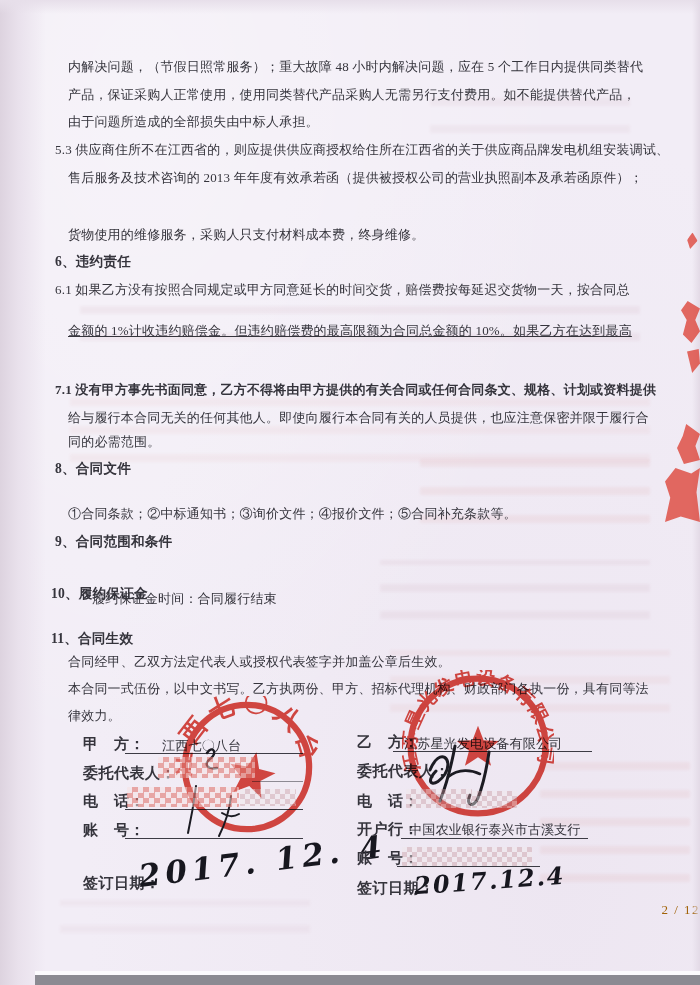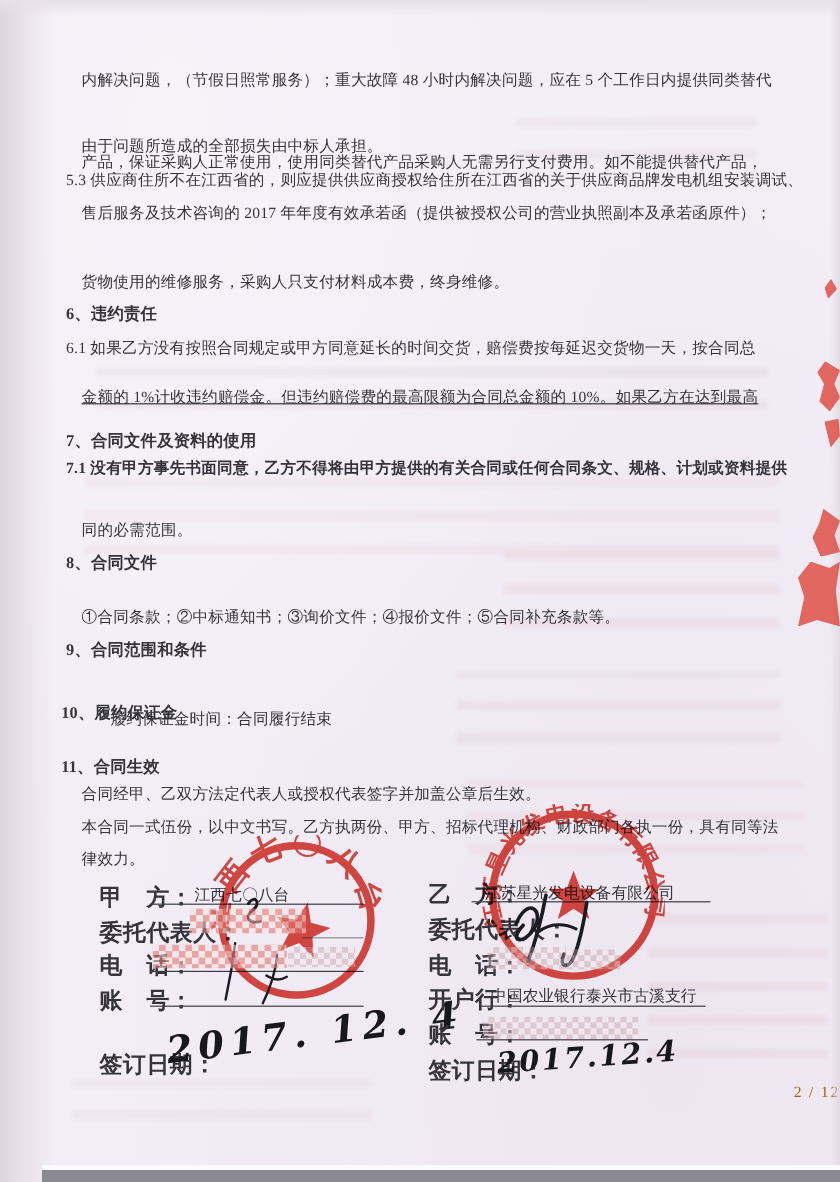--- a/index.html
+++ b/index.html
@@ -22,21 +22,21 @@
   .line{position:absolute;font-size:13px;letter-spacing:.2px;white-space:nowrap;}
   .x-hang{left:55px;}
   .x-body{left:68px;}
   .x-sect{left:55px;font-weight:bold;font-size:13.6px;}
   .x-sect2{left:51px;font-weight:bold;font-size:13.6px;}
   
   .bleed{position:absolute;filter:blur(1.6px);
     background:repeating-linear-gradient(0deg,transparent 0 7px,#a8687a 7px 15px,transparent 15px 27px);}
   .bleed.red{background:repeating-linear-gradient(0deg,transparent 0 8px,#d06a62 8px 16px,transparent 16px 28px);}
   
-  .sig-label{position:absolute;font-weight:bold;font-size:19px;letter-spacing:.5px;white-space:nowrap;}
+  .sig-label{position:absolute;font-weight:bold;font-size:15px;letter-spacing:.5px;white-space:nowrap;}
   .sig-value{position:absolute;font-size:13.2px;white-space:nowrap;}
   .sig-line{position:absolute;height:1.2px;background:#3c3b44;}
   .hand-date{position:absolute;font-family:"DejaVu Serif",serif;font-style:italic;font-weight:bold;
     color:#17171f;white-space:nowrap;}
   .hand-date.a{left:138px;top:843px;font-size:31px;letter-spacing:5px;transform:rotate(-7deg);}
   .hand-date.b{left:414px;top:866px;font-size:24px;letter-spacing:2px;transform:rotate(-4deg);}
   .footer{position:absolute;left:0;top:902px;width:700px;text-align:right;
     font-size:13px;letter-spacing:1.5px;color:#a16207;}
   
   .seal{position:absolute;mix-blend-mode:multiply;opacity:.9;}
@@ -63,30 +63,30 @@
   <div class="bleed" style="left:430px;top:96px;width:200px;height:44px;opacity:.06;"></div>
   <div class="bleed" style="left:80px;top:300px;width:560px;height:48px;opacity:.07;"></div>
   <div class="bleed red" style="left:70px;top:380px;width:580px;height:90px;opacity:.055;"></div>
   <div class="bleed red" style="left:420px;top:455px;width:230px;height:76px;opacity:.08;"></div>
   <div class="bleed" style="left:380px;top:560px;width:270px;height:66px;opacity:.07;"></div>
   <div class="bleed red" style="left:390px;top:650px;width:280px;height:70px;opacity:.06;"></div>
   <div class="bleed red" style="left:540px;top:760px;width:150px;height:130px;opacity:.08;"></div>
   <div class="bleed" style="left:60px;top:900px;width:250px;height:40px;opacity:.05;"></div>
 
   <div class="line x-body" style="top:58px;">内解决问题，（节假日照常服务）；重大故障 48 小时内解决问题，应在 5 个工作日内提供同类替代</div>
-  <div class="line x-body" style="top:86px;margin-top:40px;">产品，保证采购人正常使用，使用同类替代产品采购人无需另行支付费用。如不能提供替代产品，</div>
+  <div class="line x-body" style="top:86px;">产品，保证采购人正常使用，使用同类替代产品采购人无需另行支付费用。如不能提供替代产品，</div>
   <div class="line x-body" style="top:113px;">由于问题所造成的全部损失由中标人承担。</div>
   <div class="line x-hang" style="top:141px;font-family:Liberation Serif, serif;">5.3 供应商住所不在江西省的，则应提供供应商授权给住所在江西省的关于供应商品牌发电机组安装调试、</div>
-  <div class="line x-body" style="top:169px;">售后服务及技术咨询的 2017 年年度有效承若函（提供被授权公司的营业执照副本及承若函原件）；</div>
+  <div class="line x-body" style="top:169px;">售后服务及技术咨询的 2013 年年度有效承若函（提供被授权公司的营业执照副本及承若函原件）；</div>
   <div class="line x-body" style="top:226px;">货物使用的维修服务，采购人只支付材料成本费，终身维修。</div>
   <div class="line x-sect" style="top:253px;">6、违约责任</div>
   <div class="line x-hang" style="top:281px;">6.1 如果乙方没有按照合同规定或甲方同意延长的时间交货，赔偿费按每延迟交货物一天，按合同总</div>
   <div class="line x-body" style="top:322px;text-decoration:underline;">金额的 1%计收违约赔偿金。但违约赔偿费的最高限额为合同总金额的 10%。如果乙方在达到最高</div>
-  <div class="line x-sect" style="top:359px;">7、合同文件及资料的使用</div>
   <div class="line x-hang" style="top:381px;font-weight:bold;">7.1 没有甲方事先书面同意，乙方不得将由甲方提供的有关合同或任何合同条文、规格、计划或资料提供</div>
+  <div class="line x-body" style="top:409px;">给与履行本合同无关的任何其他人。即使向履行本合同有关的人员提供，也应注意保密并限于履行合</div>
   <div class="line x-body" style="top:433px;">同的必需范围。</div>
   <div class="line x-sect" style="top:460px;">8、合同文件</div>
   <div class="line x-body" style="top:505px;">①合同条款；②中标通知书；③询价文件；④报价文件；⑤合同补充条款等。</div>
   <div class="line x-sect" style="top:533px;">9、合同范围和条件</div>
   <div class="line x-sect2" style="top:585px;">10、履约保证金</div>
   <div class="line x-body" style="top:590px;margin-left:24px;">履约保证金时间：合同履行结束</div>
   <div class="line x-sect2" style="top:630px;">11、合同生效</div>
   <div class="line x-body" style="top:653px;">合同经甲、乙双方法定代表人或授权代表签字并加盖公章后生效。</div>
   <div class="line x-body" style="top:680px;">本合同一式伍份，以中文书写。乙方执两份、甲方、招标代理机构、财政部门各执一份，具有同等法</div>
   <div class="line x-body" style="top:707px;">律效力。</div>

